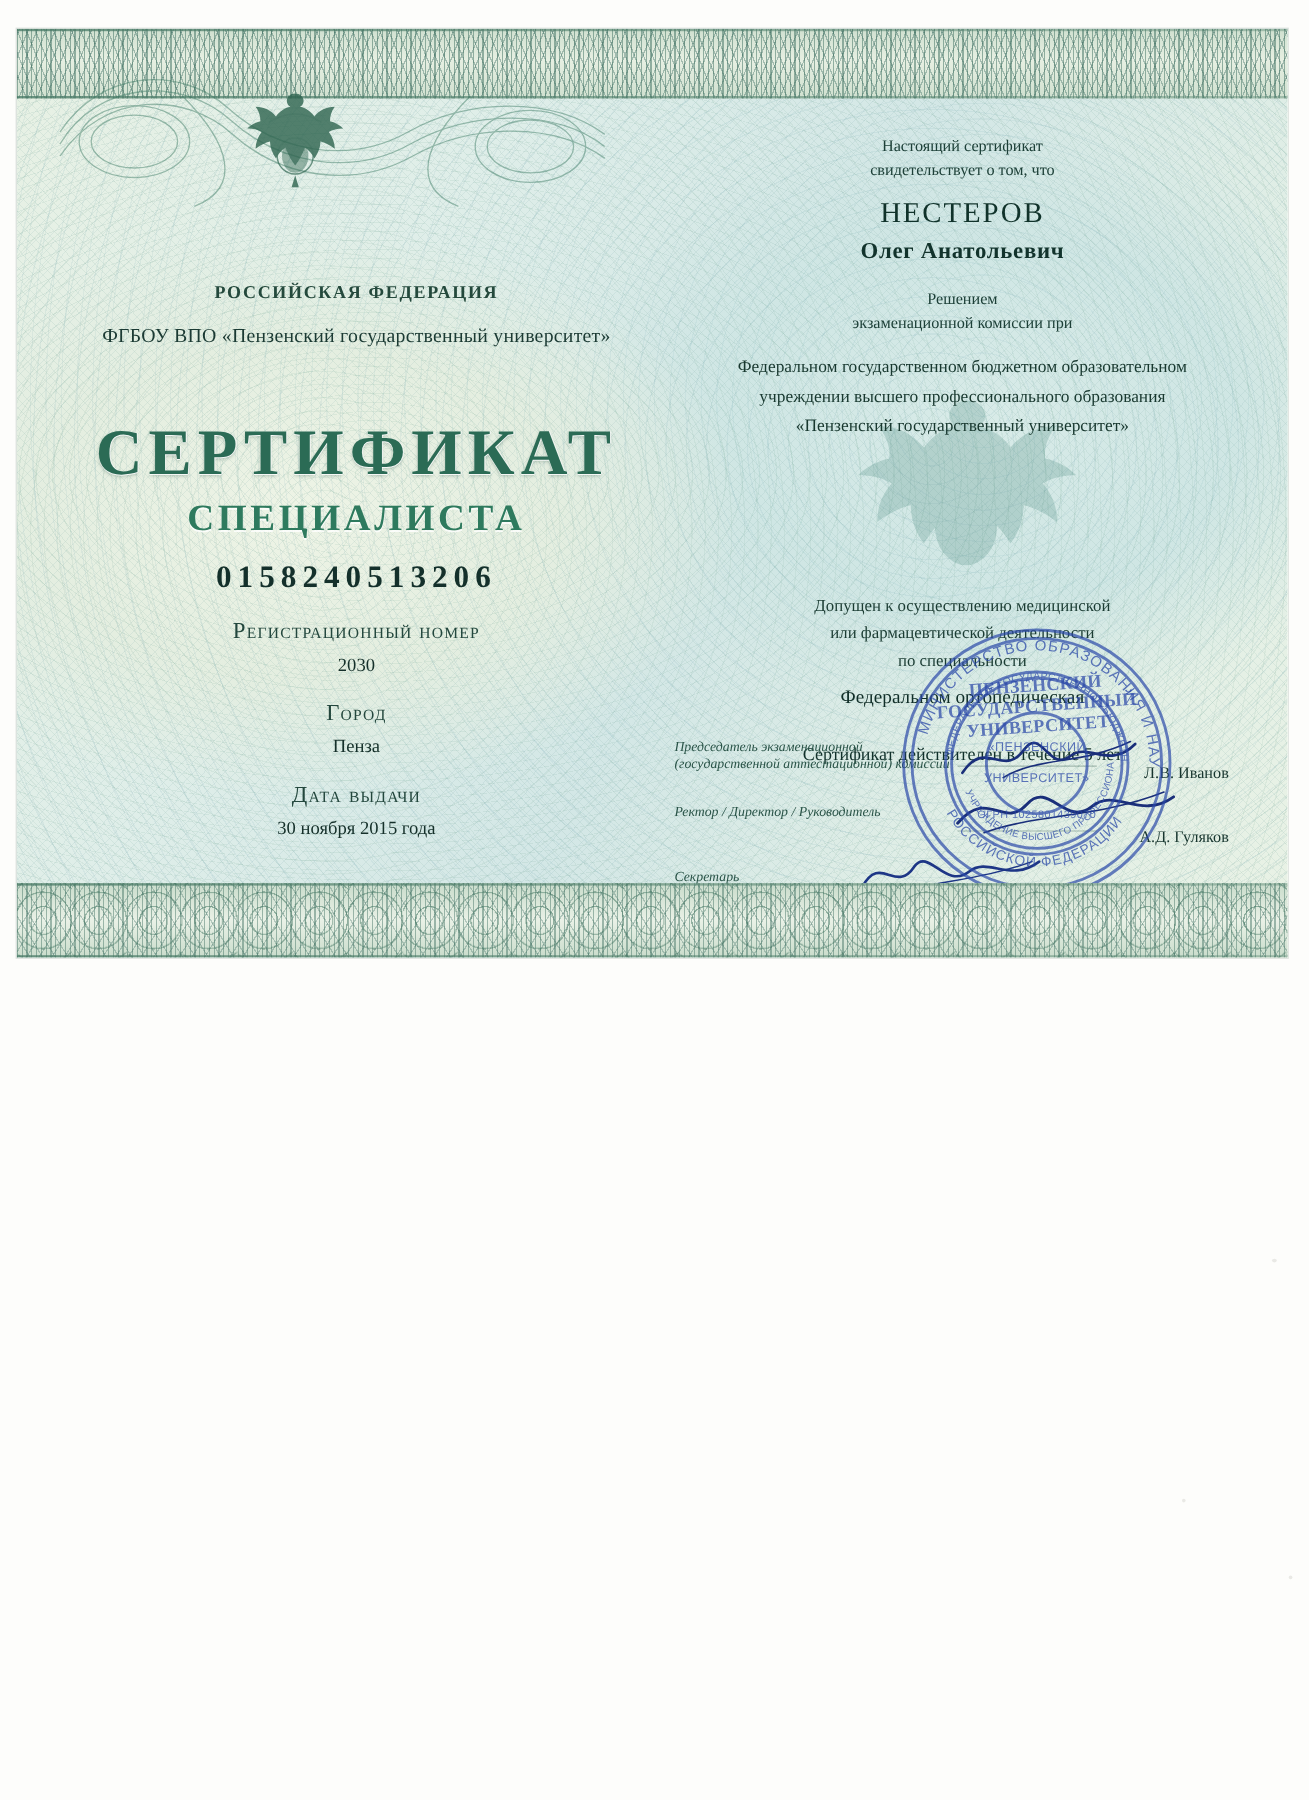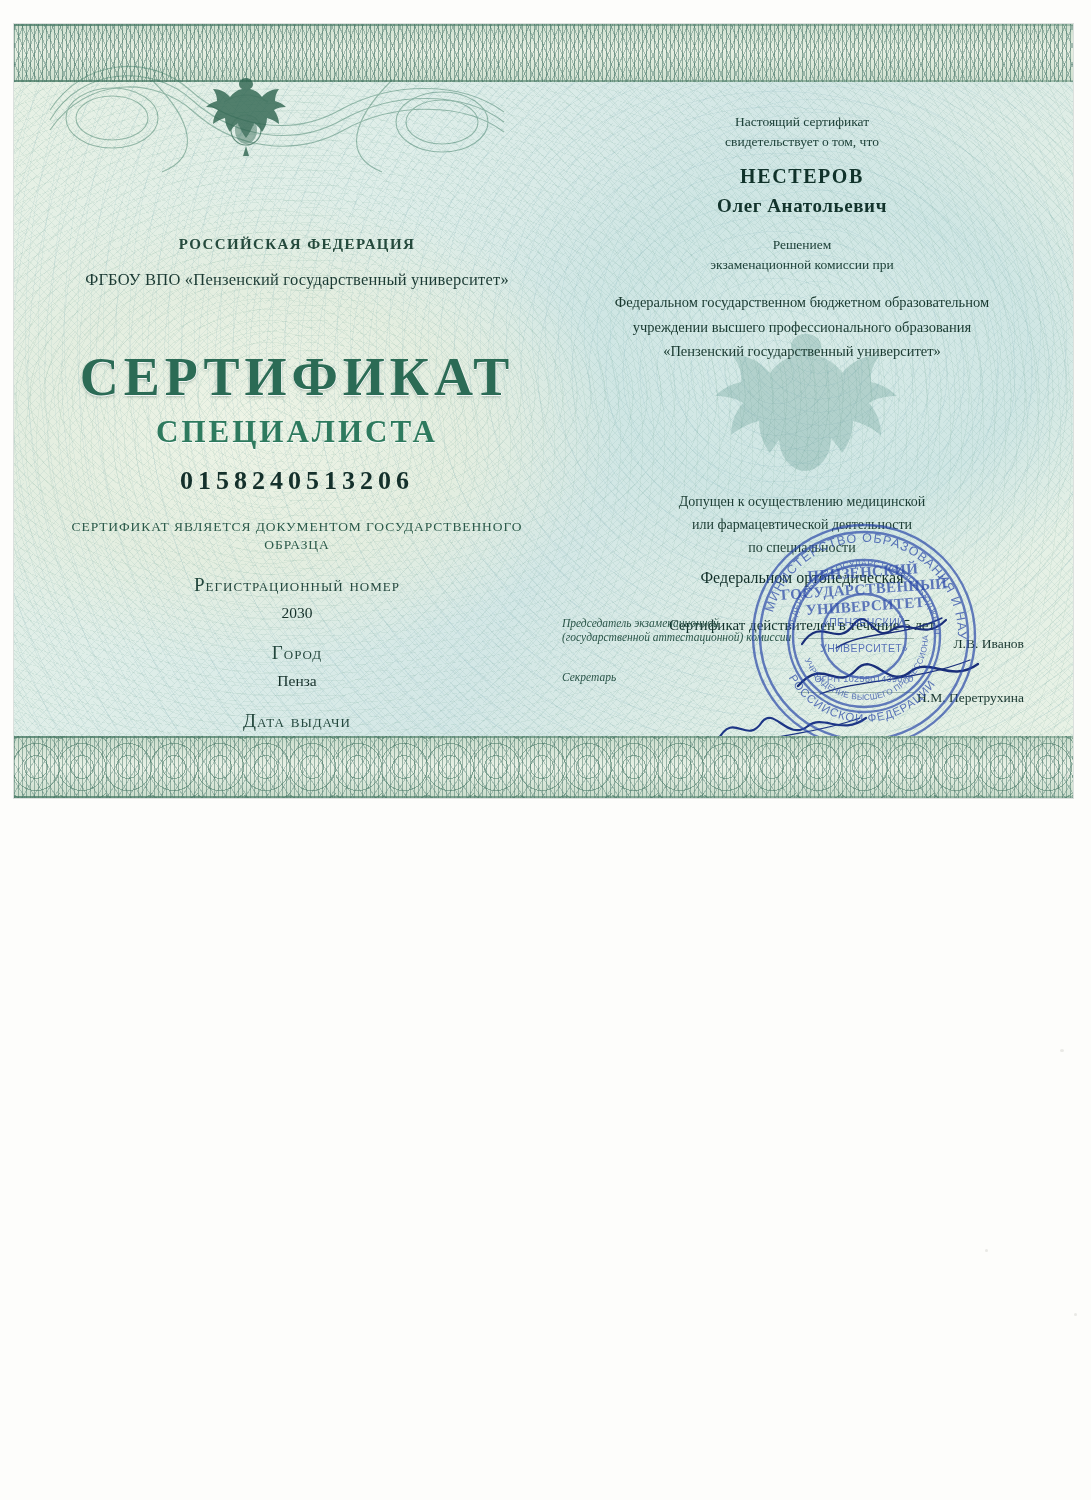--- a/index.html
+++ b/index.html
@@ -214,22 +214,22 @@
     text-align: center;
     color: #16322c;
   }
   .r-small {
     font-size: 13.5px;
     line-height: 1.45;
     color: #1d4038;
   }
   .r-surname {
     margin-top: 14px;
-    font-size: 20px;
-    font-weight: 700;
+    font-size: 24px;
+    font-weight: 400;
     letter-spacing: 1.6px;
     color: #10322a;
   }
   .r-firstname {
     margin-top: 7px;
     font-size: 19px;
     font-weight: 600;
     letter-spacing: .6px;
     color: #12332c;
   }
@@ -380,21 +380,20 @@
         <ellipse cx="115" cy="118" rx="26" ry="33"></ellipse>
       </g>
     </svg>
 
     <div id="left-col">
       <div class="rf-line">РОССИЙСКАЯ ФЕДЕРАЦИЯ</div>
       <div class="uni-line">ФГБОУ ВПО «Пензенский государственный университет»</div>
       <div class="title-cert">СЕРТИФИКАТ</div>
       <div class="title-spec">СПЕЦИАЛИСТА</div>
       <div class="serial">0158240513206</div>
-      <div class="gost">СЕРТИФИКАТ ЯВЛЯЕТСЯ ДОКУМЕНТОМ ГОСУДАРСТВЕННОГО ОБРАЗЦА</div>
       <div class="field-label">Регистрационный номер</div>
       <div class="field-value">2030</div>
       <div class="field-label">Город</div>
       <div class="field-value">Пенза</div>
       <div class="field-label">Дата выдачи</div>
       <div class="field-value">30 ноября 2015 года</div>
     </div>
 
     <div id="right-col">
       <div class="r-small">Настоящий сертификат</div>
@@ -414,20 +413,25 @@
     </div>
 
     <div id="sig-block">
 
       <div class="sig-row">
         <div class="sig-role">Председатель экзаменационной (государственной аттестационной) комиссии</div>
         <div class="sig-line"></div>
         <div class="sig-name">Л.В. Иванов</div>
       </div>
 
+      <div class="sig-row" style="margin-top:16px">
+        <div class="sig-role" style="font-size:11.5px">Ректор / Директор / Руководитель</div>
+        <div class="sig-line"></div>
+        <div class="sig-name">А.Д. Гуляков</div>
+      </div>
 
       <div class="sig-row" style="margin-top:16px">
         <div class="sig-role">Секретарь</div>
         <div class="sig-line"></div>
         <div class="sig-name">Н.М. Перетрухина</div>
       </div>
 
       <svg class="squiggle" style="left:234px; top:-8px; width:180px; height:48px;" viewBox="0 0 180 48">
         <path d="M6 36 C 26 6, 40 42, 58 16 C 72 -2, 78 36, 96 22 C 112 10, 128 34, 150 12" fill="none" stroke="#1a2f7a" stroke-width="2.2" stroke-linecap="round"></path>
         <path d="M40 40 C 70 22, 104 30, 146 10" fill="none" stroke="#1a2f7a" stroke-width="1.4" stroke-linecap="round"></path>

